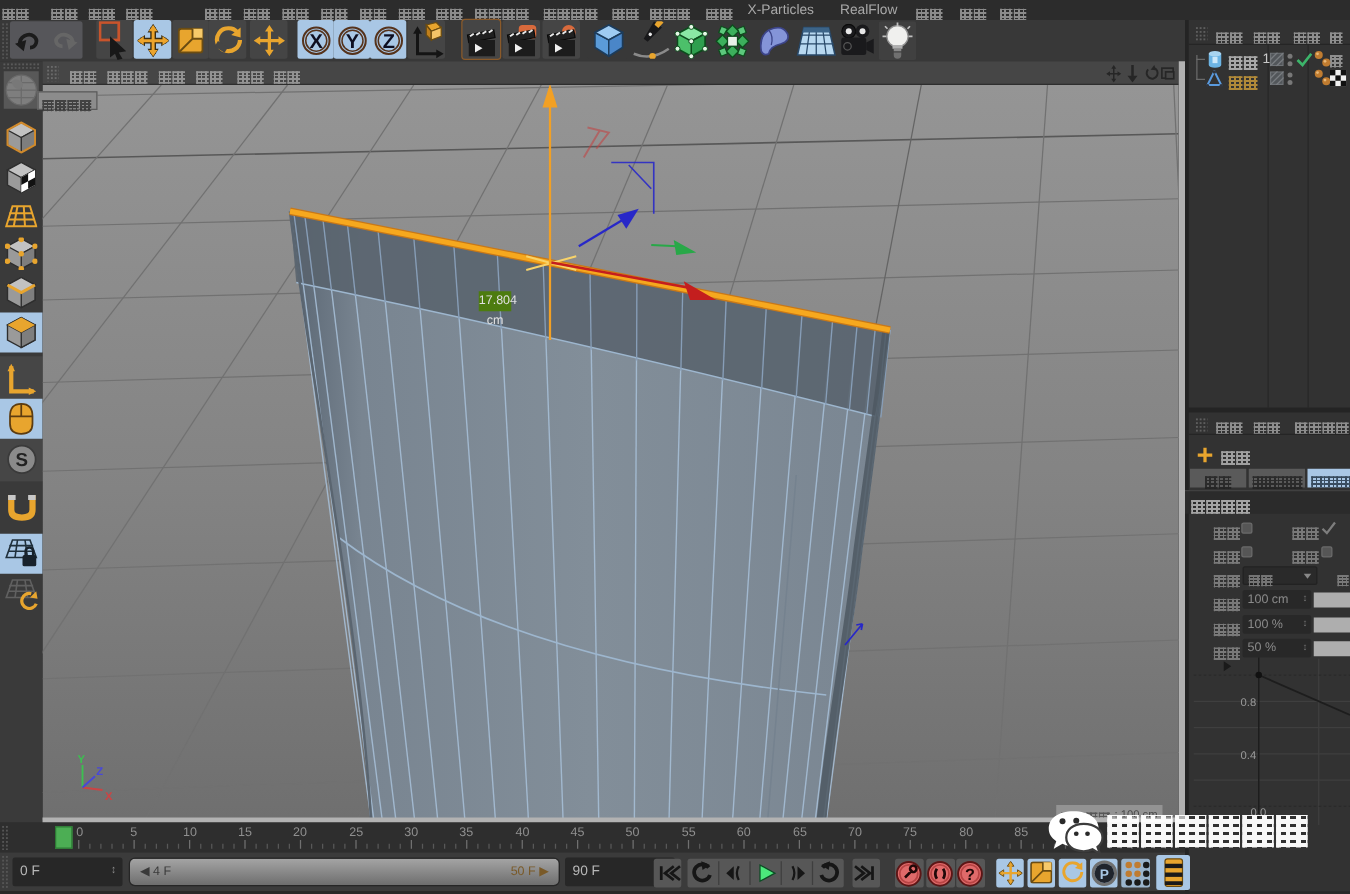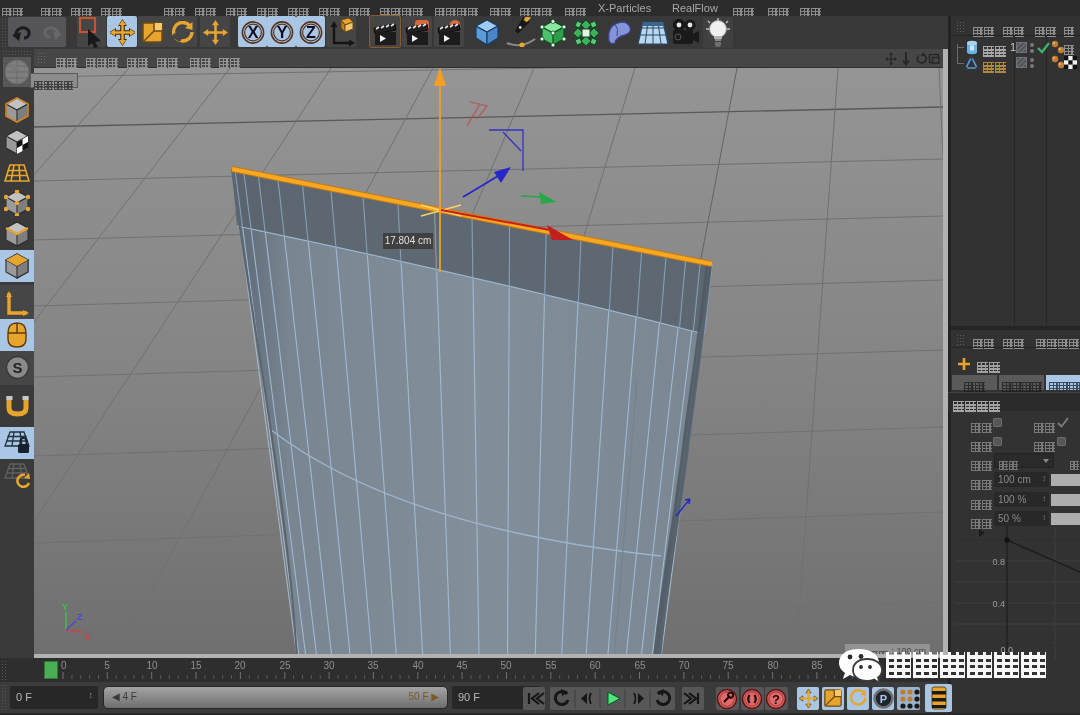--- a/index.html
+++ b/index.html
@@ -443,21 +443,21 @@
       <path d="M676 516 L690 499 M690 499 L685 500 M690 499 L689 504" stroke="#2828c8" stroke-width="1.4" fill="none"></path>
       <g font-family="Liberation Sans" font-size="9" font-weight="bold">
 <line x1="66" y1="630" x2="66" y2="612" stroke="#3cc050" stroke-width="1.5"></line>
 <text x="62" y="610" fill="#3cc050">Y</text>
 <line x1="66" y1="630" x2="82" y2="632" stroke="#cc4444" stroke-width="1.5"></line>
 <text x="84" y="640" fill="#cc4444">X</text>
 <line x1="66" y1="630" x2="76" y2="621" stroke="#4848d8" stroke-width="1.5"></line>
 <text x="77" y="620" fill="#4848d8">Z</text>
       </g>
     </svg>
-    <div class="abs" style="left:383px;top:233px;width:50px;height:16px;background:#404040;color:#e0e0e0;font-size:10px;line-height:16px;text-align:center">17.804 cm</div>
+    <div class="abs" style="left:383px;top:233px;width:26px;height:16px;background:#4d7c0f;color:#e0e0e0;font-size:10px;line-height:16px;text-align:center">17.804 cm</div>
     <div class="abs" style="left:30px;top:73px;height:15px;background:#8c8c8c;border:1px solid #5a5a5a;padding:2px 3px 0 3px"><i style="width:9px;height:9px;margin-right:1px;color:#2e2e2e;background:repeating-linear-gradient(0deg,currentColor 0 1.3px,transparent 1.3px 2.6px),repeating-linear-gradient(90deg,currentColor 0 1.3px,transparent 1.3px 3.3px);"></i><i style="width:9px;height:9px;margin-right:1px;color:#2e2e2e;background:repeating-linear-gradient(0deg,currentColor 0 1.3px,transparent 1.3px 2.6px),repeating-linear-gradient(90deg,currentColor 0 1.3px,transparent 1.3px 3.3px);"></i><i style="width:9px;height:9px;margin-right:1px;color:#2e2e2e;background:repeating-linear-gradient(0deg,currentColor 0 1.3px,transparent 1.3px 2.6px),repeating-linear-gradient(90deg,currentColor 0 1.3px,transparent 1.3px 3.3px);"></i><i style="width:9px;height:9px;margin-right:1px;color:#2e2e2e;background:repeating-linear-gradient(0deg,currentColor 0 1.3px,transparent 1.3px 2.6px),repeating-linear-gradient(90deg,currentColor 0 1.3px,transparent 1.3px 3.3px);"></i></div>
     <div class="abs" style="left:845px;top:644px;height:14px;background:#9c9c9ccc;padding:2px 4px 0 4px;white-space:nowrap"><i style="width:9px;height:9px;margin-right:1px;color:#474747;background:repeating-linear-gradient(0deg,currentColor 0 1.3px,transparent 1.3px 2.6px),repeating-linear-gradient(90deg,currentColor 0 1.3px,transparent 1.3px 3.3px);"></i><i style="width:9px;height:9px;margin-right:1px;color:#474747;background:repeating-linear-gradient(0deg,currentColor 0 1.3px,transparent 1.3px 2.6px),repeating-linear-gradient(90deg,currentColor 0 1.3px,transparent 1.3px 3.3px);"></i><i style="width:9px;height:9px;margin-right:1px;color:#474747;background:repeating-linear-gradient(0deg,currentColor 0 1.3px,transparent 1.3px 2.6px),repeating-linear-gradient(90deg,currentColor 0 1.3px,transparent 1.3px 3.3px);"></i><i style="width:9px;height:9px;margin-right:1px;color:#474747;background:repeating-linear-gradient(0deg,currentColor 0 1.3px,transparent 1.3px 2.6px),repeating-linear-gradient(90deg,currentColor 0 1.3px,transparent 1.3px 3.3px);"></i><span style="font-size:9px;color:#474747;vertical-align:top;line-height:10px"> : 100 cm</span></div>
     <div class="abs" style="left:943px;top:49px;width:5px;height:609px;background:#b2b2b2"></div>
     <div class="abs" style="left:34px;top:654px;width:914px;height:4px;background:#b2b2b2"></div>
     <div class="abs" style="left:948px;top:16px;width:132px;height:699px;background:#323232;border-left:3px solid #242424"></div>
     <div class="abs" style="left:956px;top:21px;width:10px;height:12px;background:repeating-radial-gradient(circle at 50% 50%, #5e5e5e 0 .8px, transparent .8px 2.4px);background-size:3px 3px"></div>
     <div class="abs" style="left:973px;top:22px"><i style="width:10px;height:10px;margin-right:1px;color:#a9a9a9;background:repeating-linear-gradient(0deg,currentColor 0 1.4px,transparent 1.4px 2.9px),repeating-linear-gradient(90deg,currentColor 0 1.4px,transparent 1.4px 3.6px);"></i><i style="width:10px;height:10px;margin-right:1px;color:#a9a9a9;background:repeating-linear-gradient(0deg,currentColor 0 1.4px,transparent 1.4px 2.9px),repeating-linear-gradient(90deg,currentColor 0 1.4px,transparent 1.4px 3.6px);"></i></div>
     <div class="abs" style="left:1003px;top:22px"><i style="width:10px;height:10px;margin-right:1px;color:#a9a9a9;background:repeating-linear-gradient(0deg,currentColor 0 1.4px,transparent 1.4px 2.9px),repeating-linear-gradient(90deg,currentColor 0 1.4px,transparent 1.4px 3.6px);"></i><i style="width:10px;height:10px;margin-right:1px;color:#a9a9a9;background:repeating-linear-gradient(0deg,currentColor 0 1.4px,transparent 1.4px 2.9px),repeating-linear-gradient(90deg,currentColor 0 1.4px,transparent 1.4px 3.6px);"></i></div>
     <div class="abs" style="left:1035px;top:22px"><i style="width:10px;height:10px;margin-right:1px;color:#a9a9a9;background:repeating-linear-gradient(0deg,currentColor 0 1.4px,transparent 1.4px 2.9px),repeating-linear-gradient(90deg,currentColor 0 1.4px,transparent 1.4px 3.6px);"></i><i style="width:10px;height:10px;margin-right:1px;color:#a9a9a9;background:repeating-linear-gradient(0deg,currentColor 0 1.4px,transparent 1.4px 2.9px),repeating-linear-gradient(90deg,currentColor 0 1.4px,transparent 1.4px 3.6px);"></i></div>
     <div class="abs" style="left:1064px;top:22px"><i style="width:10px;height:10px;margin-right:1px;color:#a9a9a9;background:repeating-linear-gradient(0deg,currentColor 0 1.4px,transparent 1.4px 2.9px),repeating-linear-gradient(90deg,currentColor 0 1.4px,transparent 1.4px 3.6px);"></i><i style="width:10px;height:10px;margin-right:1px;color:#a9a9a9;background:repeating-linear-gradient(0deg,currentColor 0 1.4px,transparent 1.4px 2.9px),repeating-linear-gradient(90deg,currentColor 0 1.4px,transparent 1.4px 3.6px);"></i></div>

